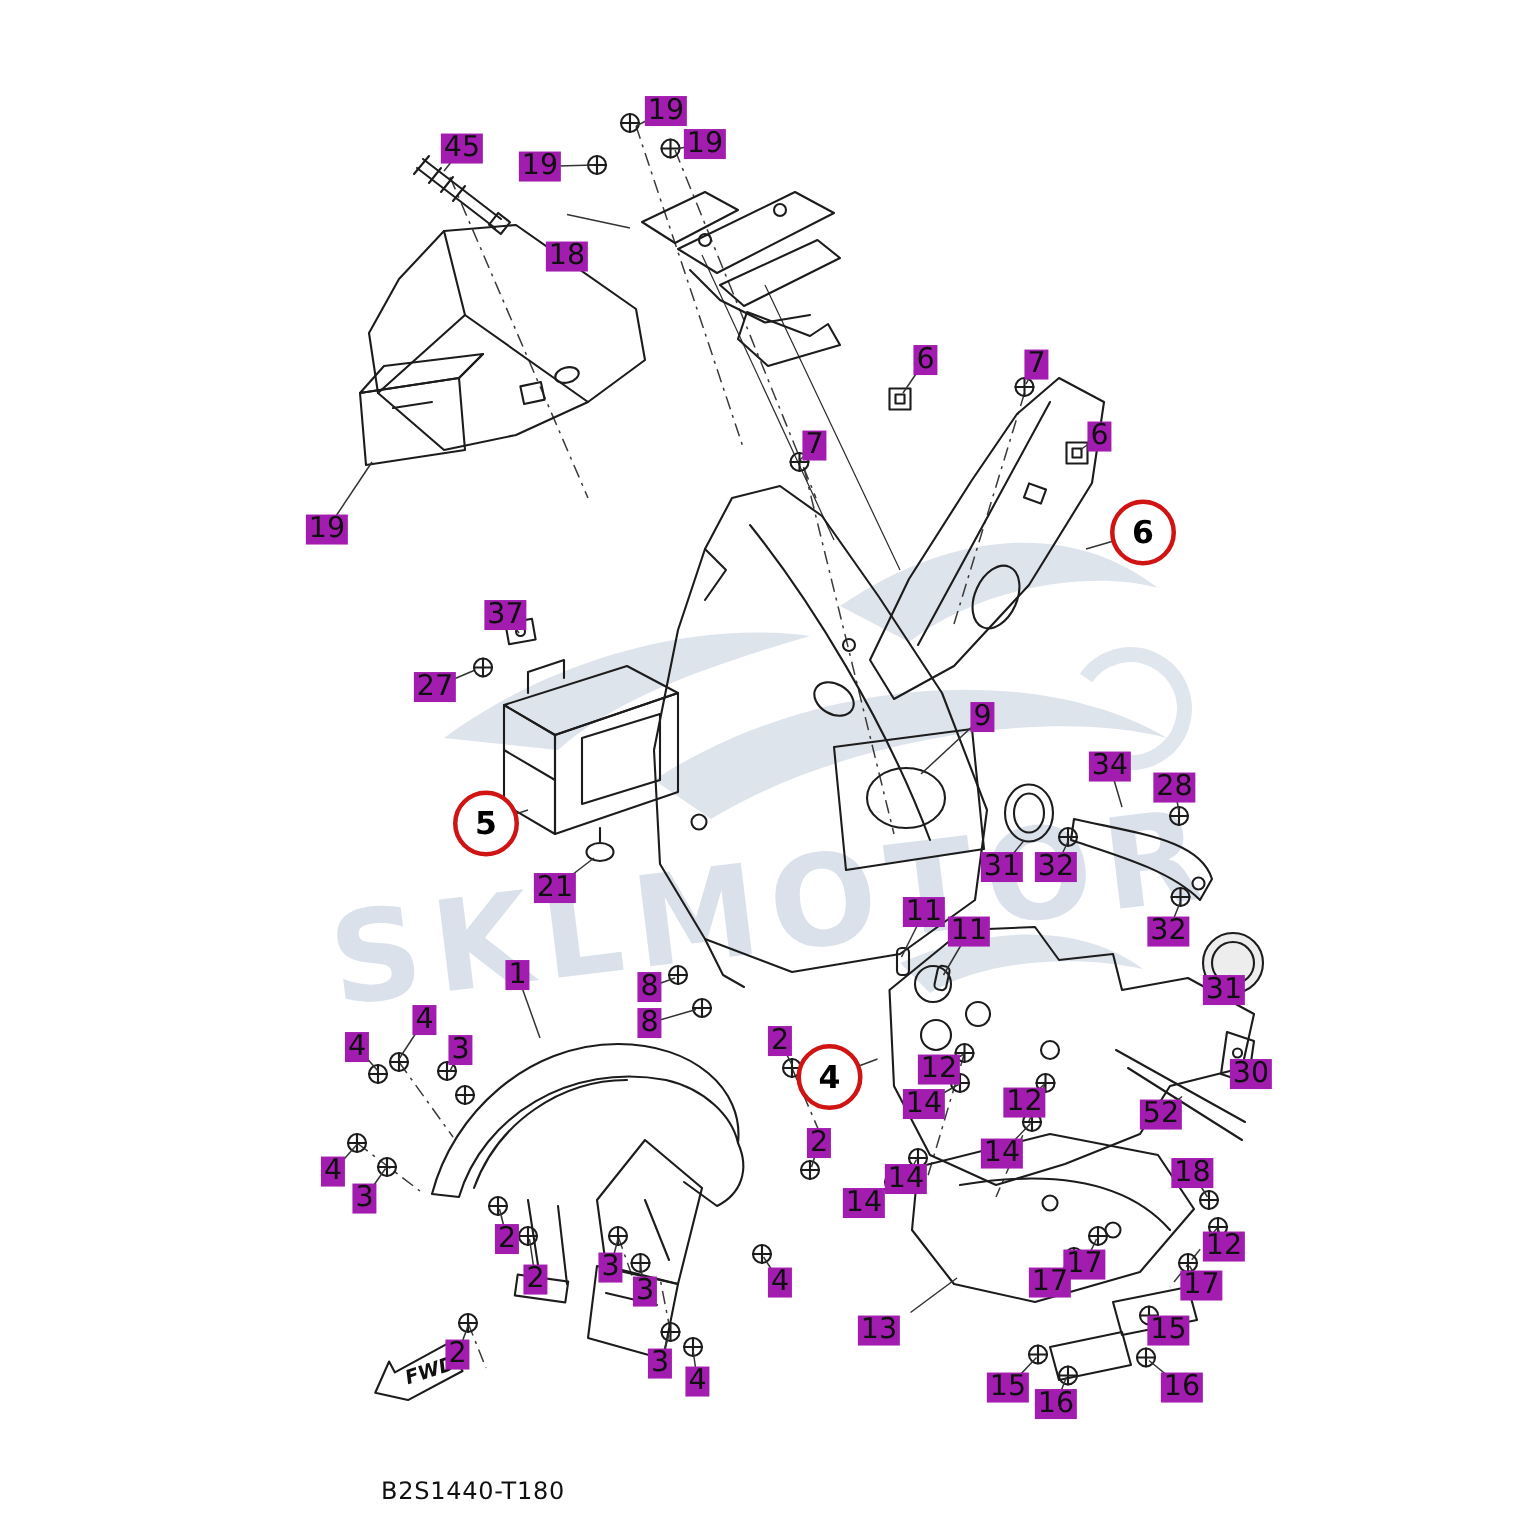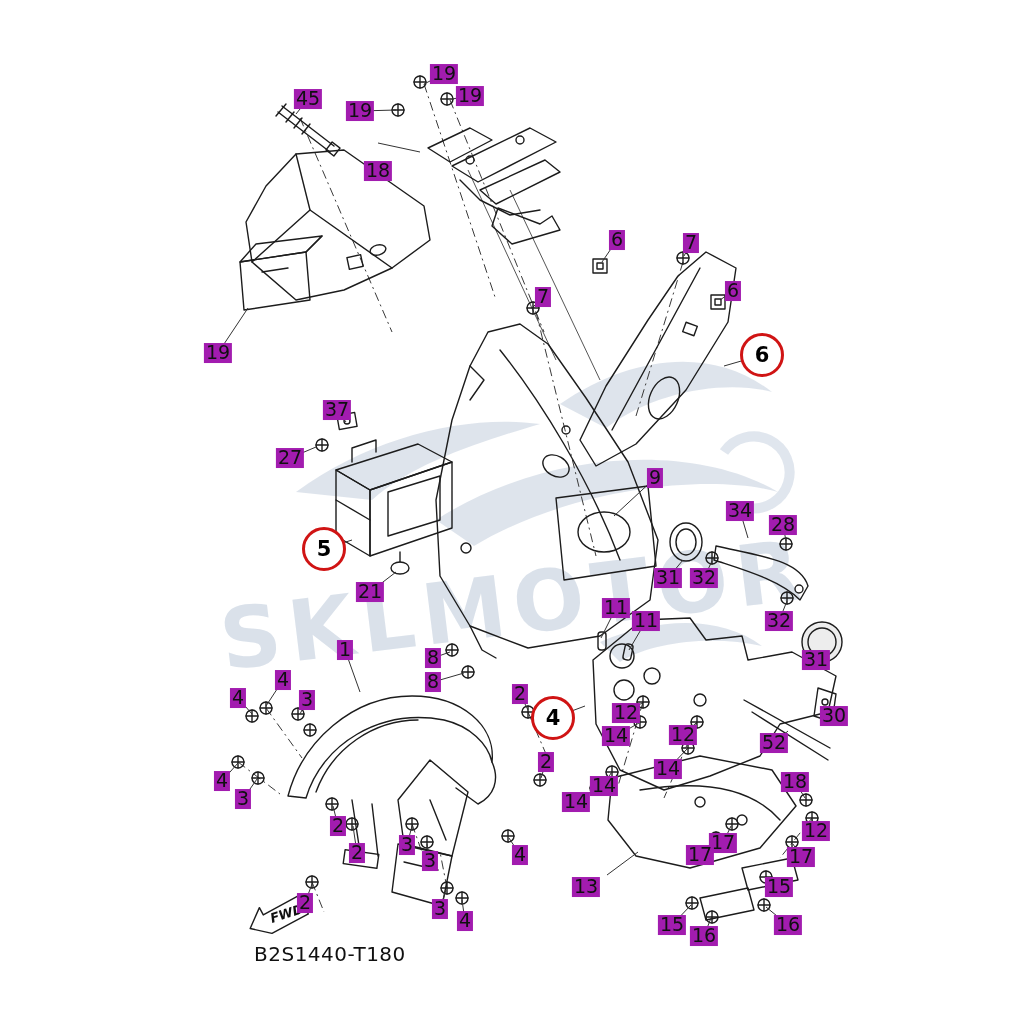--- a/index.html
+++ b/index.html
@@ -13,21 +13,21 @@
     font-size:19px;color:#101010;background:#a21caf;padding:0 2px;
     line-height:1.05;white-space:nowrap;
   }
   .circle-callout{
     position:absolute;width:38px;height:38px;transform:translate(-50%,-50%);
     border:3px solid var(--callout,#d01414);border-radius:50%;background:#ffffff;
     color:#000;font-size:21px;font-weight:bold;
     display:flex;align-items:center;justify-content:center;
   }
   .code-label{
-    position:absolute;left:254px;top:942px;font-size:20px;color:#101010;
+    position:absolute;left:254px;top:984px;font-size:16px;color:#101010;
     letter-spacing:.5px;
   }
   .lineart{stroke:#1c1c1c;fill:none;stroke-width:1.4;stroke-linejoin:round;stroke-linecap:round;}
   .dash{stroke:#3a3a3a;stroke-width:1;stroke-dasharray:9 4 2 4;fill:none;}
   .thin{stroke:#2a2a2a;stroke-width:.8;fill:none;}
   .wm{fill:var(--wm,#c2cedd);opacity:.55;}
   .leader{stroke:#333;stroke-width:1;}
 </style>
 </head>
 <body>

